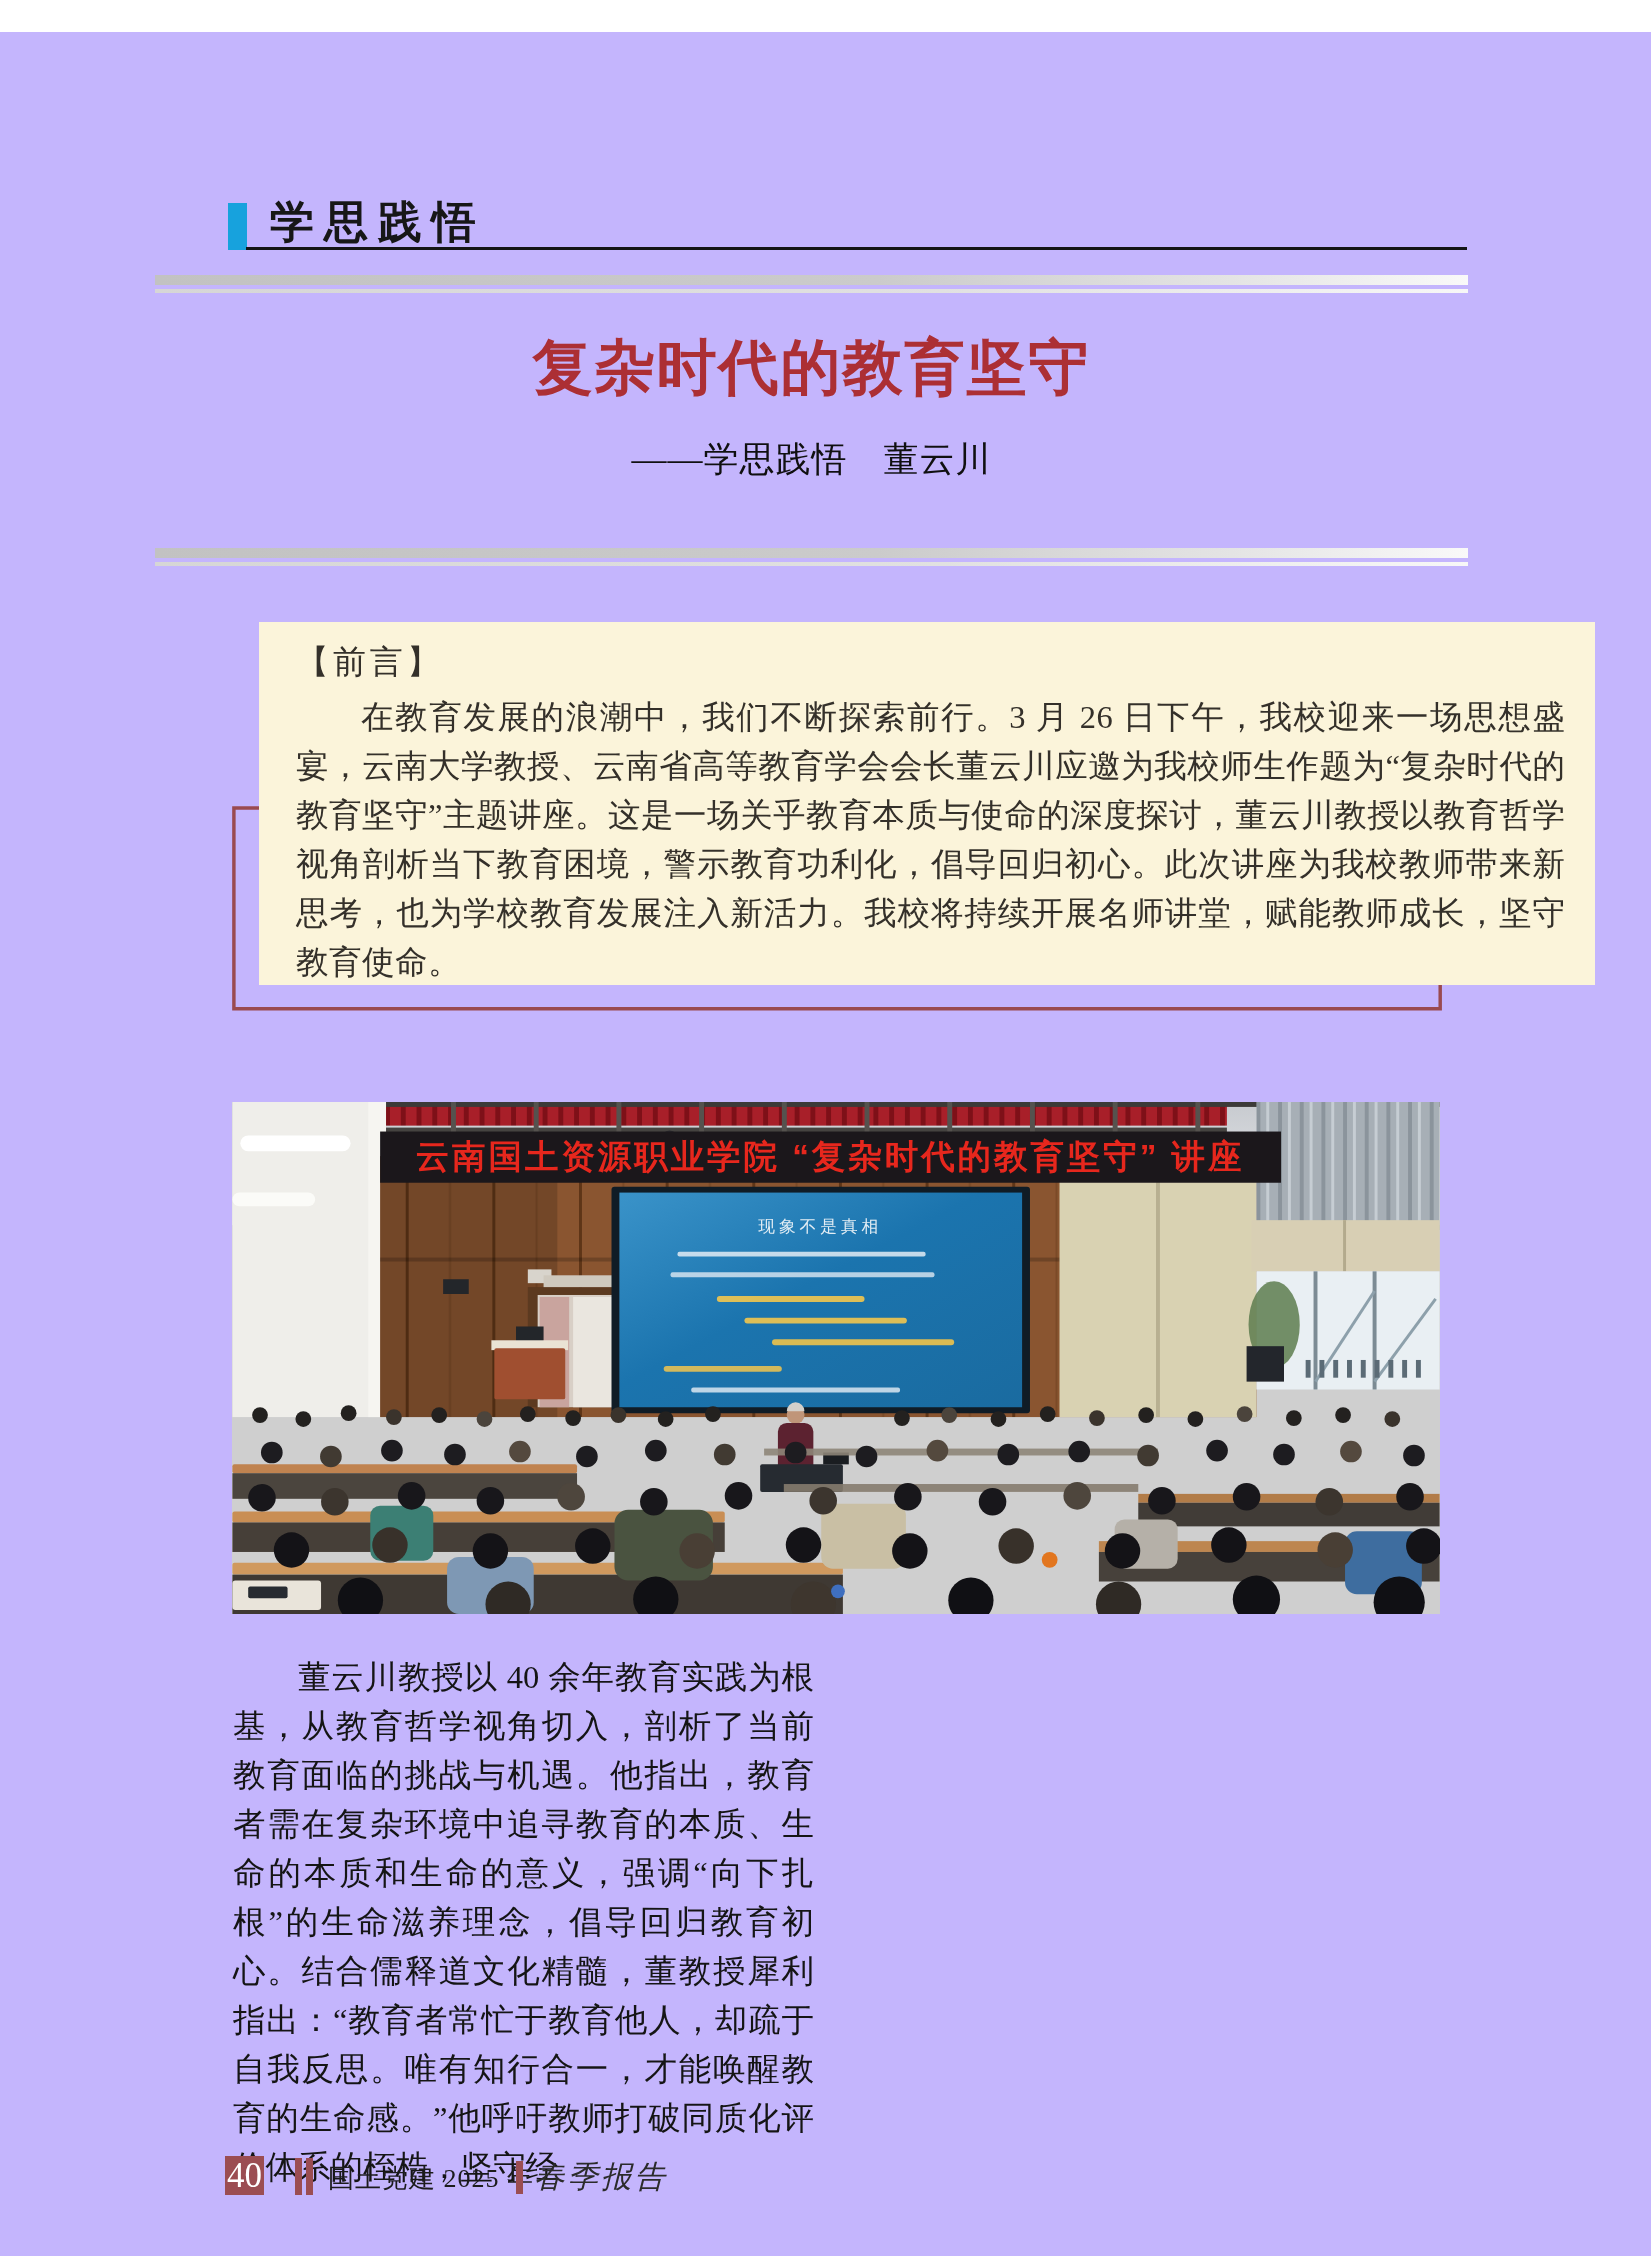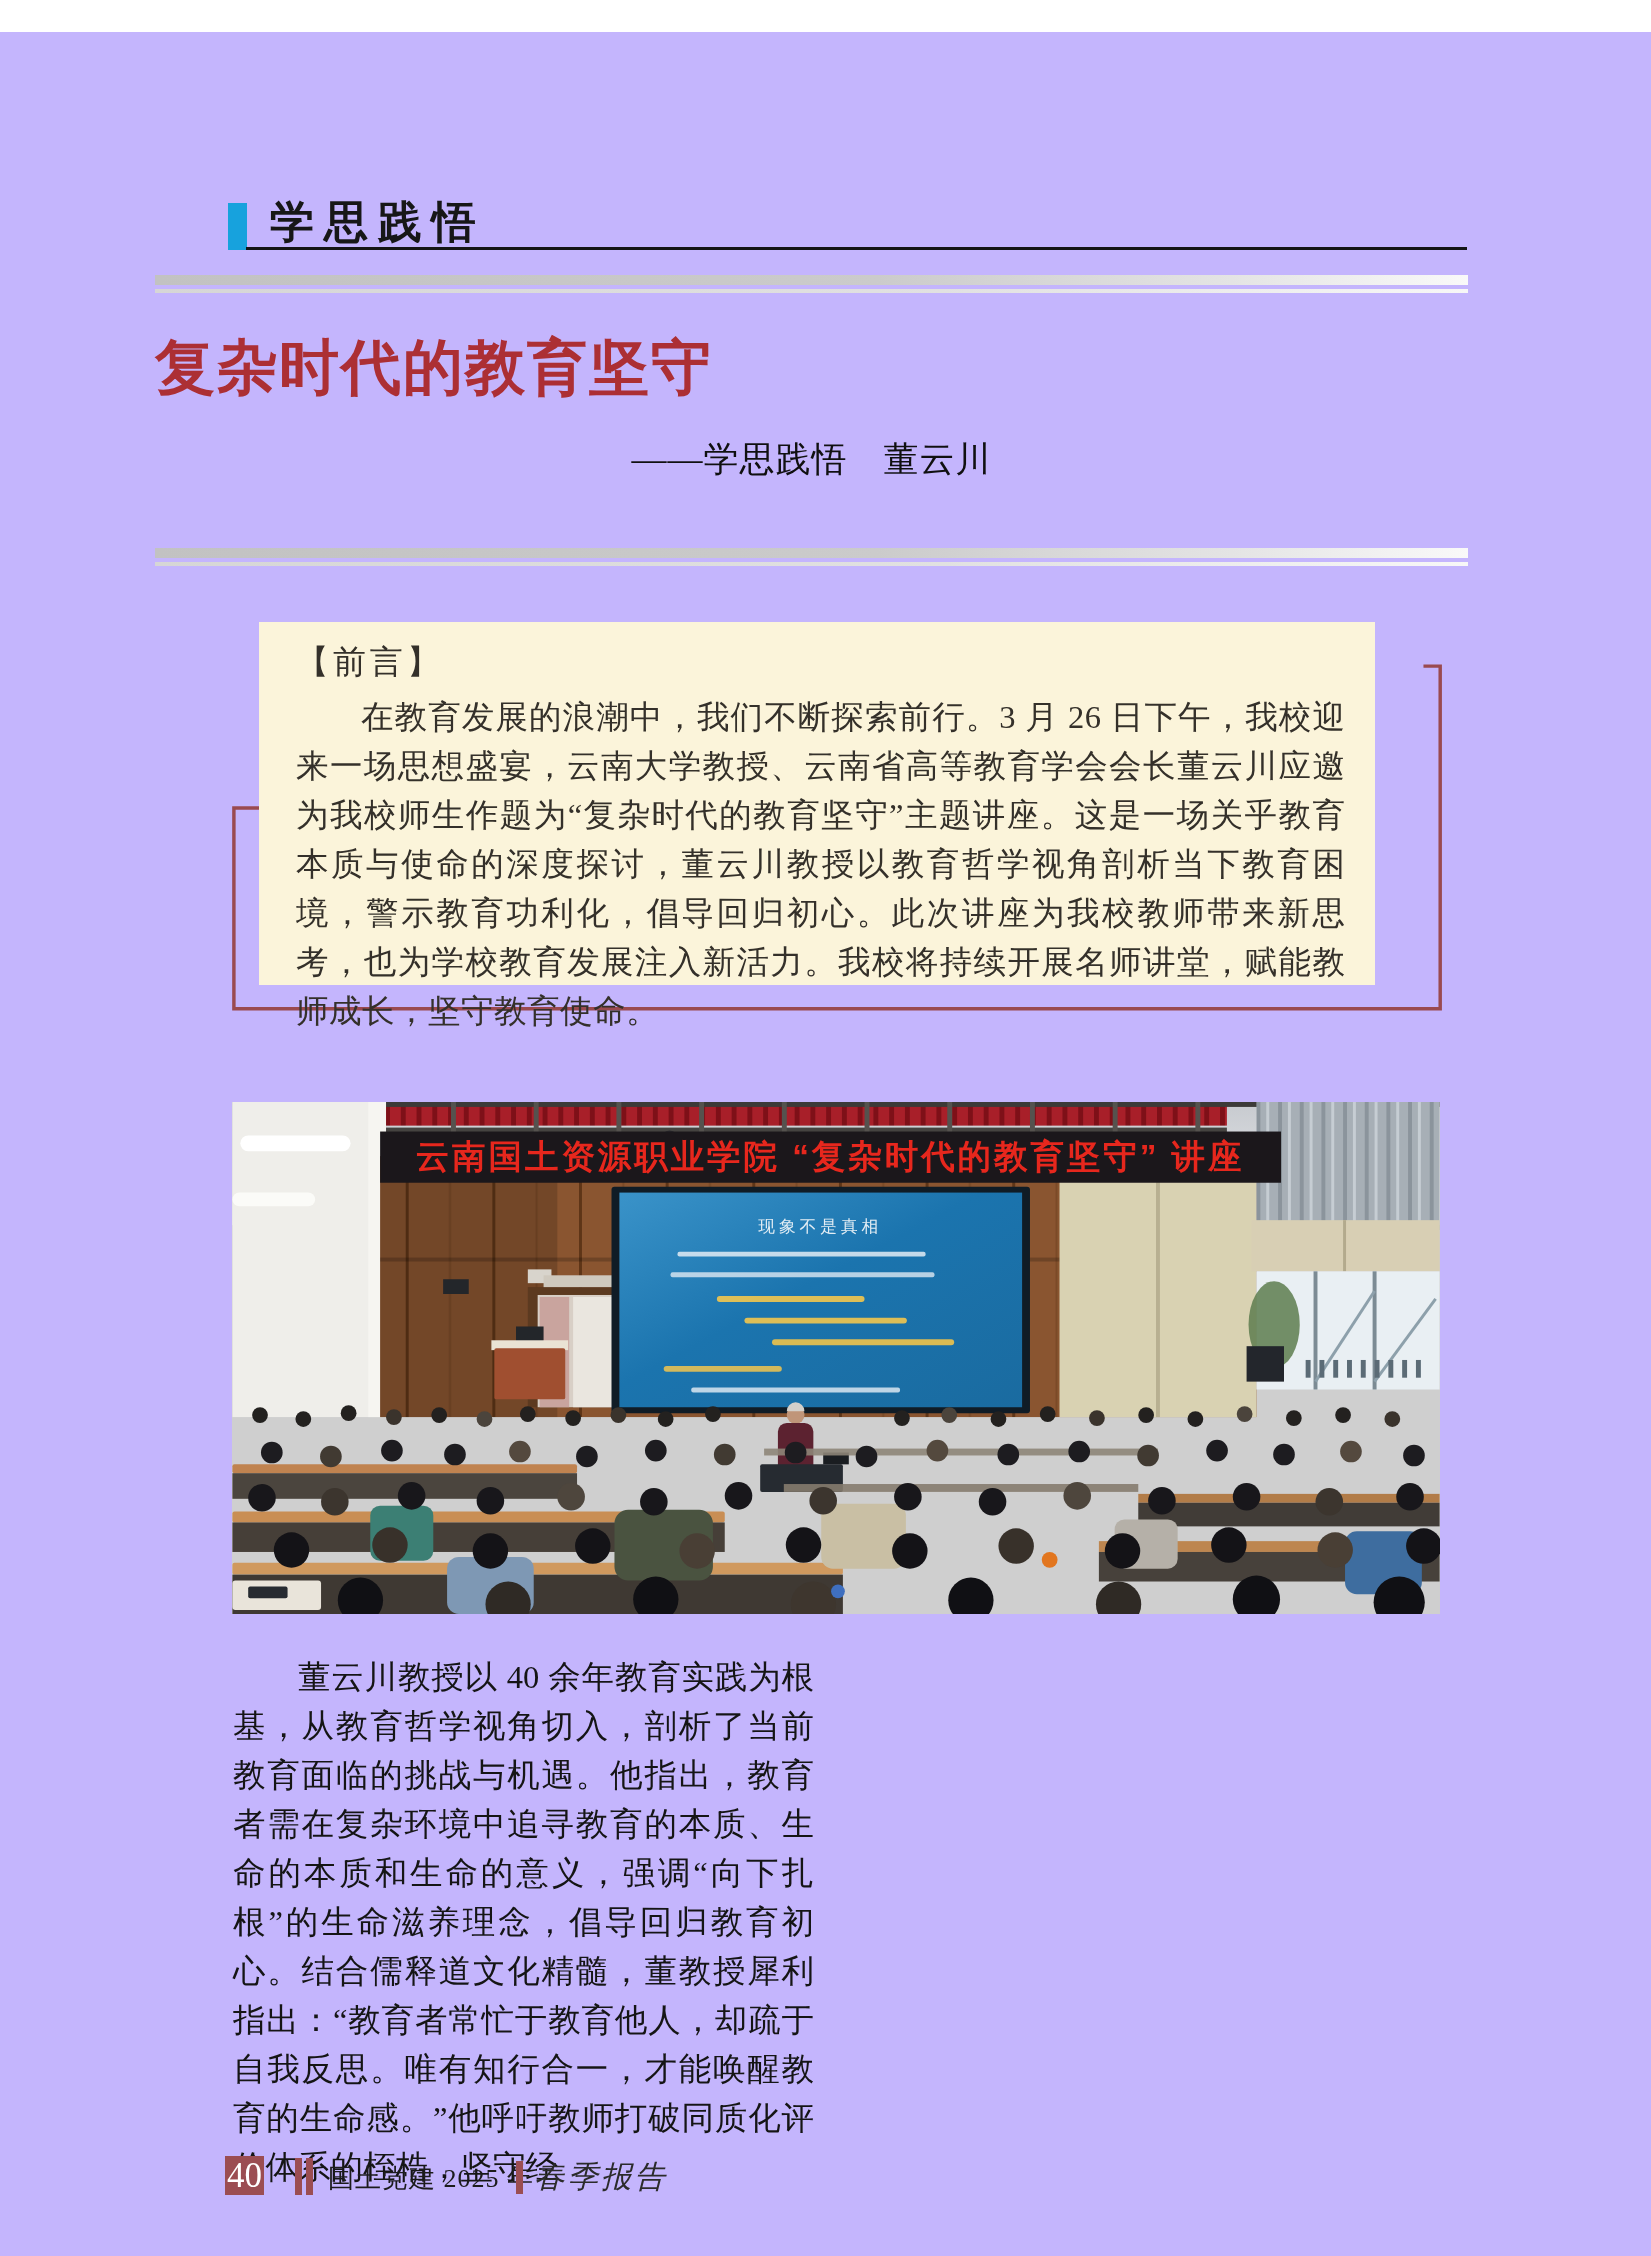--- a/index.html
+++ b/index.html
@@ -8,27 +8,27 @@
   
   .blue-mark{position:absolute;left:228px;top:171px;width:18.7px;height:47px;background:#17a2dd;}
   .col-head{position:absolute;left:270px;top:161px;font-size:44px;font-weight:700;color:#171717;
             letter-spacing:9.9px;font-family:"Liberation Serif","DejaVu Serif",serif;}
   .head-rule{position:absolute;left:246px;top:215px;width:1221px;height:3px;background:#151515;}
   
   .fadebar{position:absolute;left:155px;width:1313px;}
   .fadebar .s1{height:9.9px;background:linear-gradient(to right,#c2c2c2 0%,#cbcbcb 55%,#e4e4e4 82%,#f9f9f9 100%);}
   .fadebar .s2{height:3.9px;margin-top:3.9px;background:linear-gradient(to right,#d6d6d6 0%,#e1e1e1 60%,#f7f7f7 100%);}
   
-  .title-wrap{position:absolute;left:155px;top:296px;width:1313px;}
+  .title-wrap{position:absolute;left:155px;top:296px;width:1313px;text-align:center;}
   .article-title{font-size:60px;font-weight:700;color:#ac2f34;letter-spacing:2px;}
   .subtitle-wrap{position:absolute;left:155px;top:404px;width:1313px;text-align:center;}
   .article-subtitle{font-size:35px;color:#101010;letter-spacing:1px;}
   
   .preface-frame{position:absolute;left:227px;top:624px;}
-  .preface-box{position:absolute;left:259px;top:590px;width:1116px;height:363px;background:#fbf4da;
+  .preface-box{position:absolute;left:259px;top:590px;width:1336px;height:363px;background:#fbf4da;
                box-sizing:border-box;padding:13.8px 29.6px 0 37px;color:#34302a;}
   .preface-label{font-size:33px;letter-spacing:3.9px;margin:3.9px 0 7.9px 0;}
   .preface-text{font-size:32.5px;line-height:49px;text-align:justify;text-indent:2em;margin:0;letter-spacing:0.5px;}
   
   .photo{position:absolute;left:232px;top:1070px;width:1208px;height:512px;overflow:hidden;background:#cfcfcf;}
   .photo svg{display:block;}
   
   .columns{position:absolute;left:233px;top:1621px;width:1208px;display:flex;gap:45px;}
   .col{width:581px;font-size:32.5px;line-height:49px;text-align:justify;color:#151515;}
   .col p{margin:0;}

